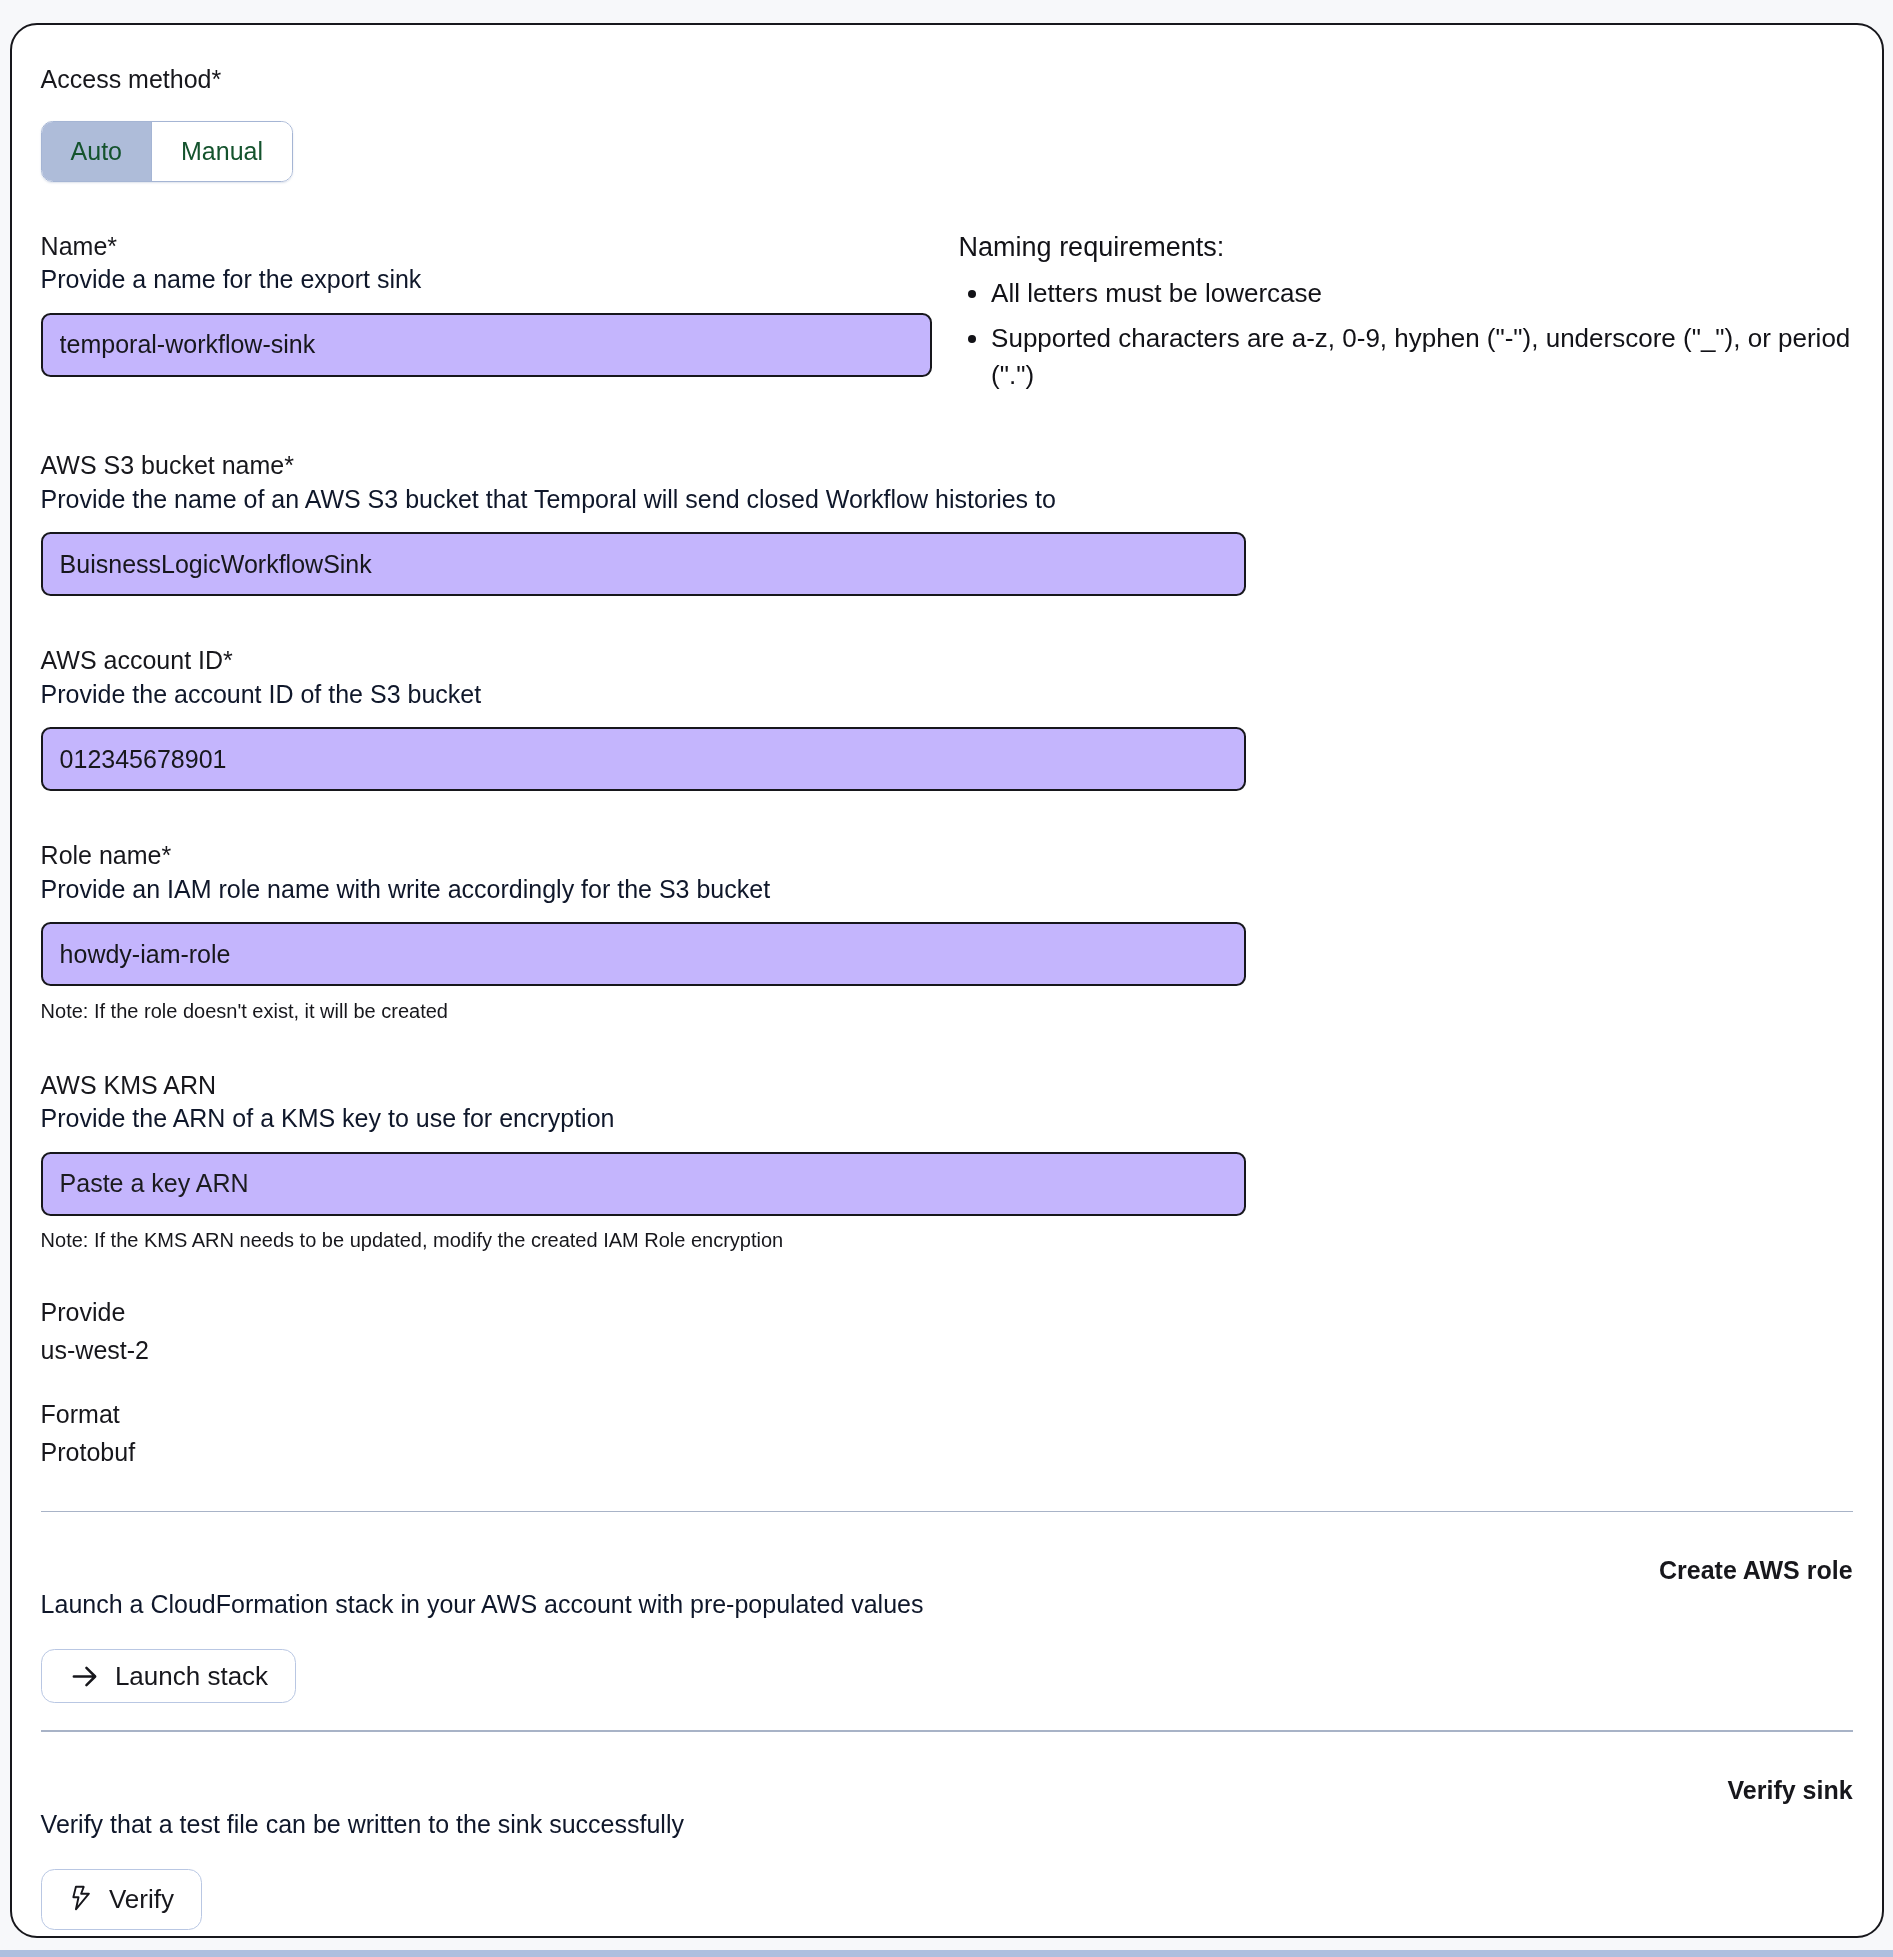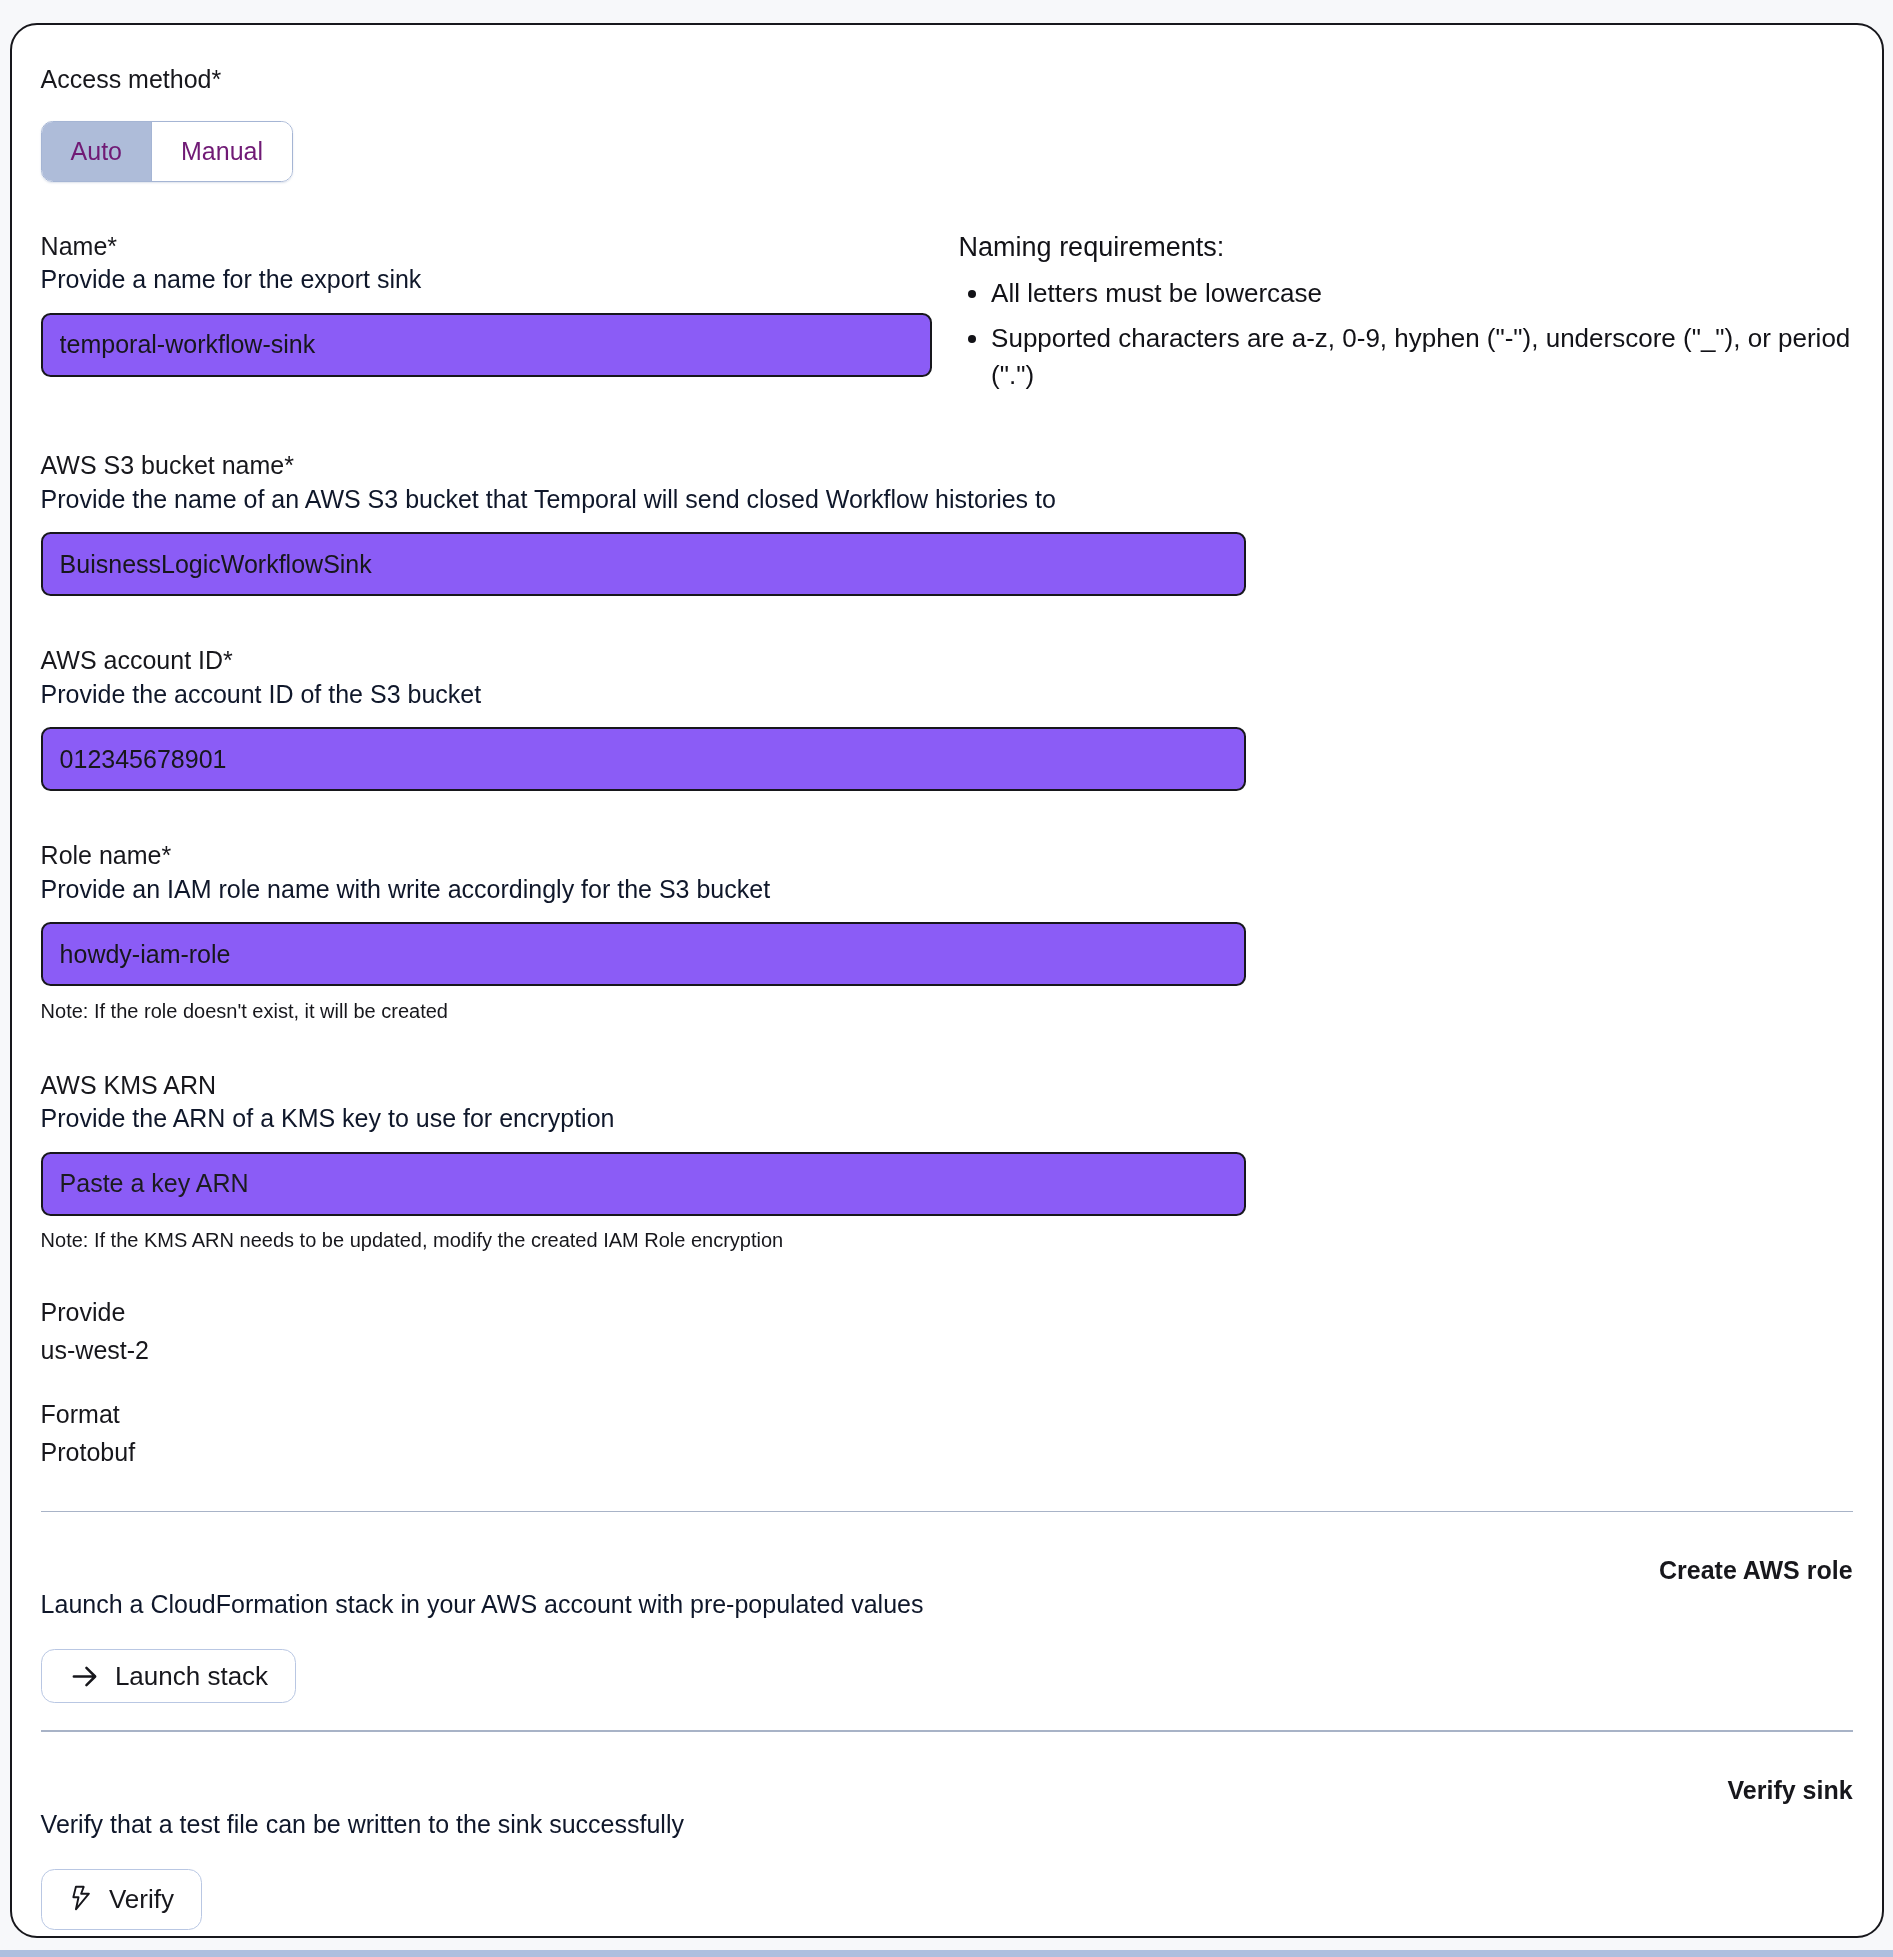--- a/index.html
+++ b/index.html
@@ -35,21 +35,21 @@
     margin-top: 25px;
     display: inline-flex;
     border: 1px solid #A5B5D4;
     border-radius: 11.5px;
     overflow: hidden;
     height: 61px;
     box-shadow: 0 1px 1.9px rgba(120,140,180,0.25);
   }
   .segment {
     display: flex; align-items: center; justify-content: center;
-    font-size: 25px; color: #701a75;
+    font-size: 25px; color: #14532d;
     padding: 0 29px; min-width: 107px;
     background: #FFFFFF; cursor: pointer; border: none;
     font-family: "Liberation Sans", sans-serif;
   }
   .segment.selected { background: #AEBCD9; }
   .segment + .segment { border-left: 1px solid #A5B5D4; }
   
   .name-row { display: flex; margin-top: 48px; }
   .name-col { width: 891px; flex: none; }
   .req-col { width: 899px; flex: none; margin-left: 27px; }
@@ -63,21 +63,21 @@
     display: block;
     margin-top: 17px;
     height: 64px;
     width: 1205px;
     border: 2.4px solid #17171C;
     border-radius: 9.6px;
     padding: 0 17px;
     font-size: 25px;
     font-family: "Liberation Sans", sans-serif;
     color: #17171C;
-    background: #8b5cf6;
+    background: #c4b5fd;
     outline: none;
   }
   .name-col input { width: 891px; }
   input::placeholder { color: #1B1B1F; opacity: 1; }
   .static-field { margin-top: 42px; }
   .static-value { font-size: 25px; line-height: 32.5px; margin-top: 5.7px; color: #17171C; }
   .divider {
     height: 1.9px; background: #A8B3C7; border: none;
     margin-top: 42px; width: 100%;
   }

